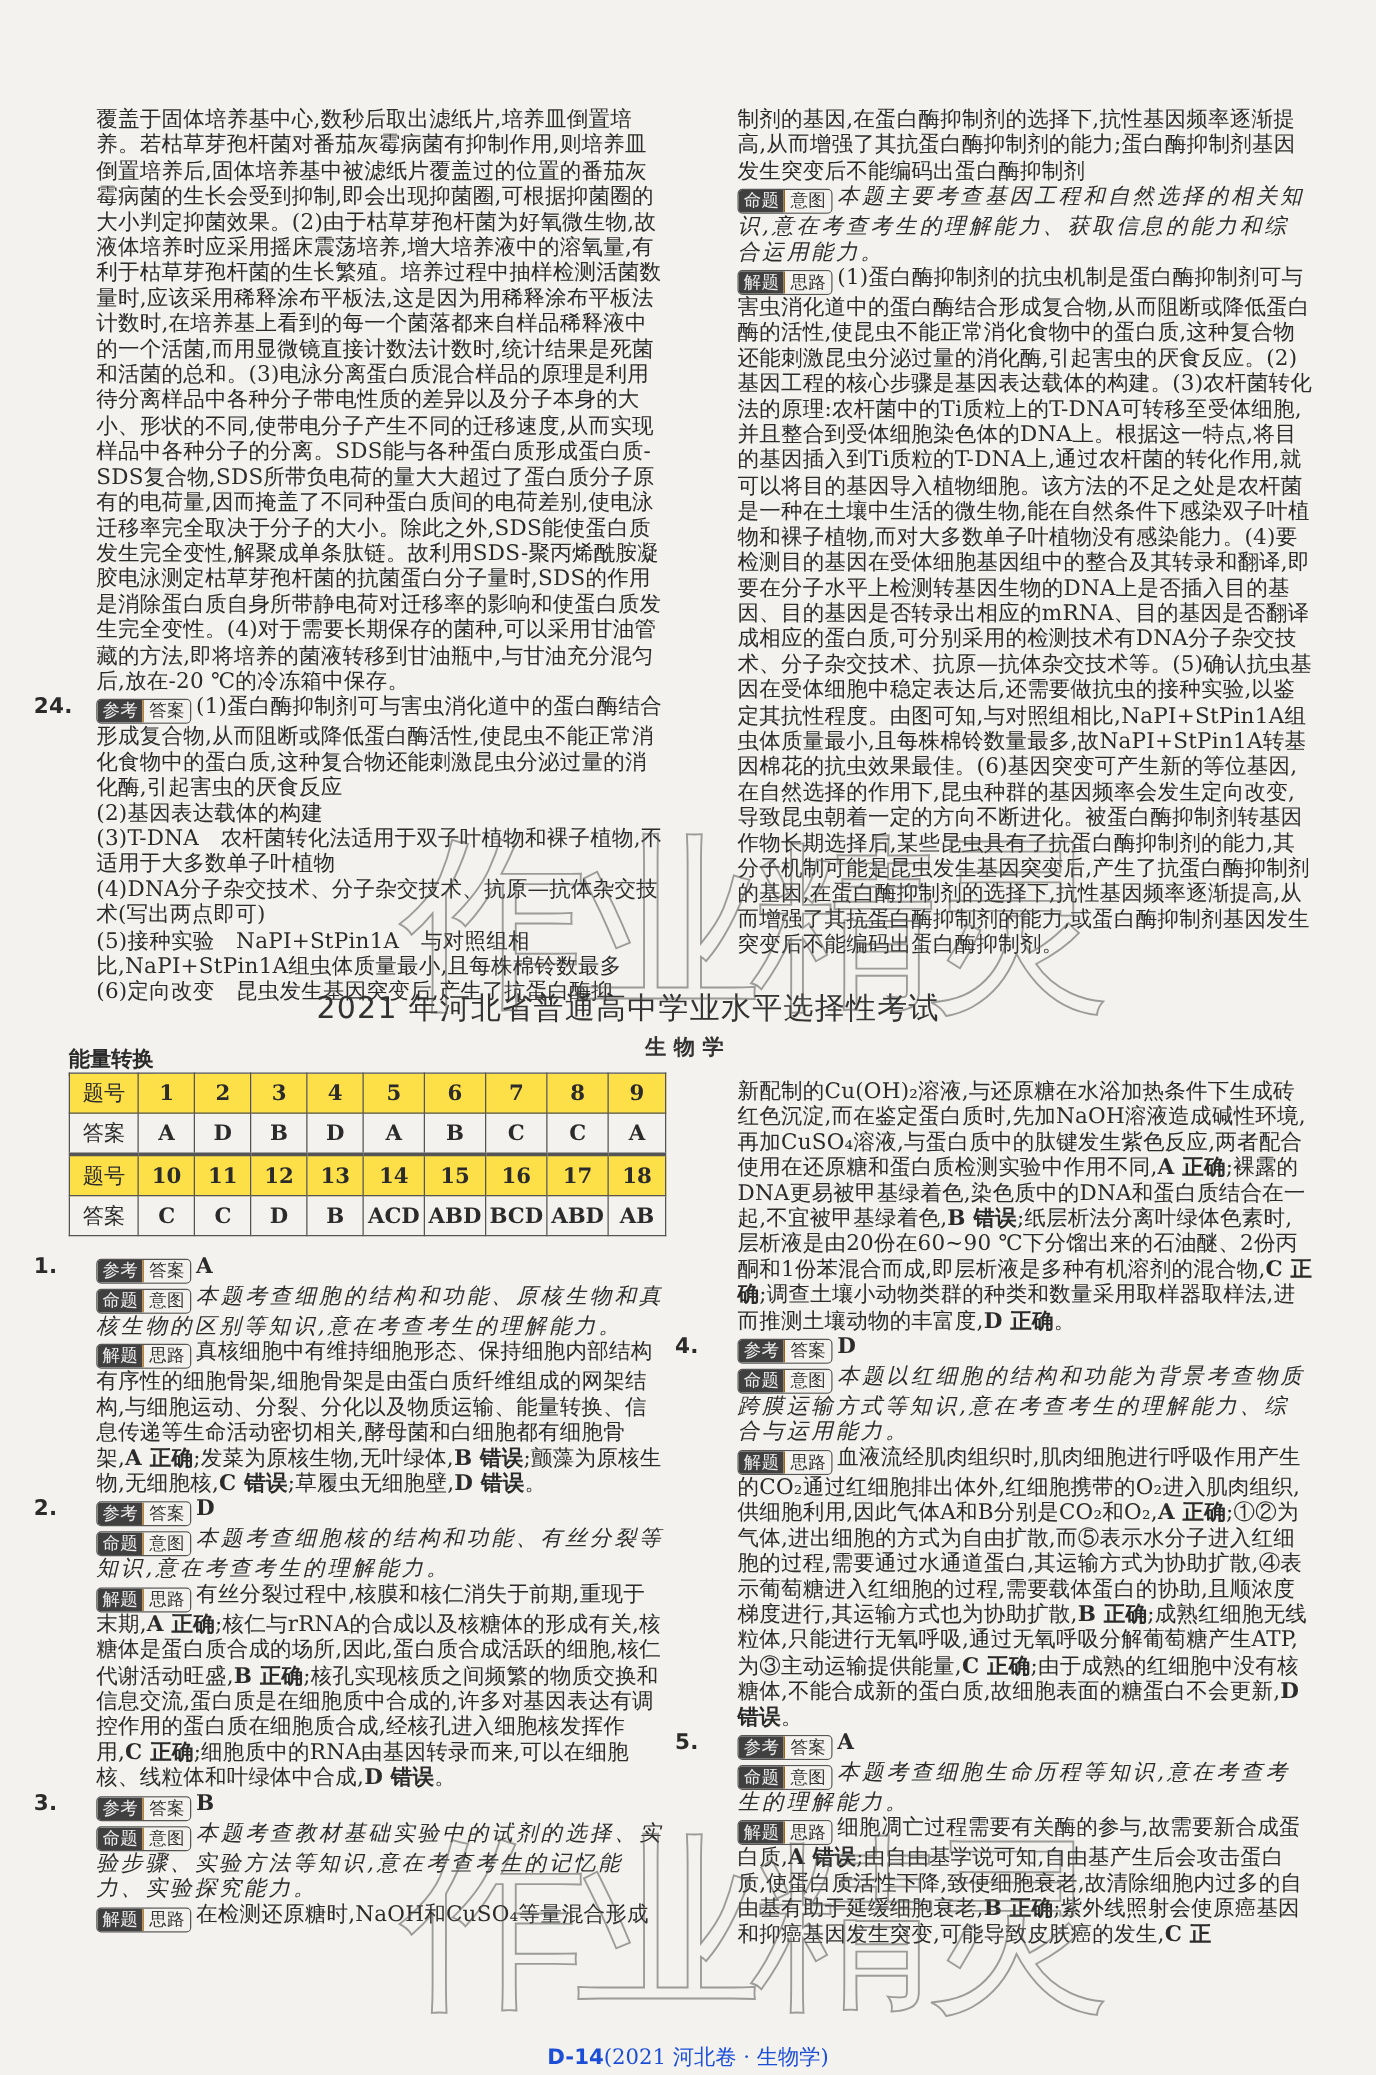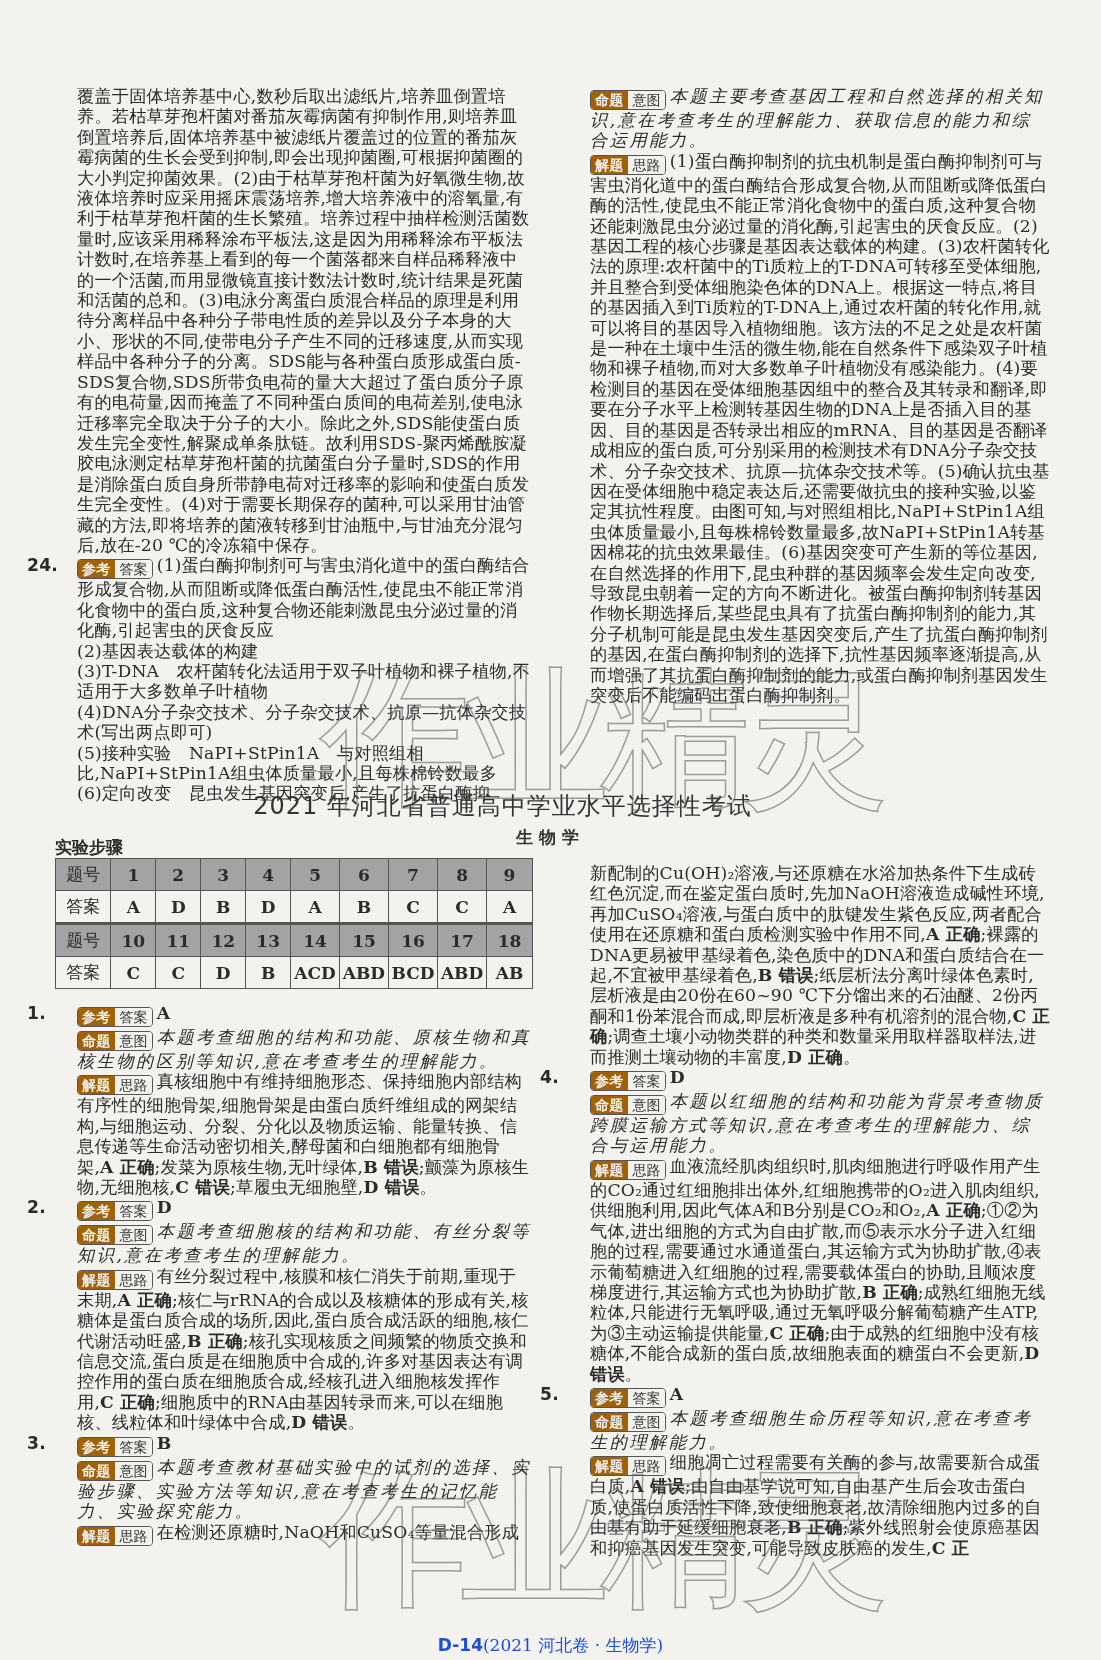--- a/index.html
+++ b/index.html
@@ -7,31 +7,31 @@
        font-family:"DejaVu Serif","Liberation Serif",serif;color:#2b2b2b;}
   .col{position:absolute;font-size:17.2px;line-height:20.4px;letter-spacing:0.2px;}
   .col p{margin:0;}
   .left-top{left:77px;top:86px;width:456px;}
   .right-top{left:590px;top:86px;width:460px;}
   .left-bot{left:52px;top:1003px;width:480px;}
   .right-bot{left:590px;top:863px;width:460px;}
   .qnum{position:absolute;left:-25px;font-family:"DejaVu Sans","Liberation Sans",sans-serif;font-weight:bold;}
   .q{position:relative;padding-left:25px;}
   .badge{display:inline-flex;border:1px solid #555;border-radius:4px;overflow:hidden;vertical-align:-3px;margin-right:4px;height:18px;font-size:14px;line-height:18px;font-family:"DejaVu Sans","Liberation Sans",sans-serif;}
-  .badge .b1{background:#a16207;color:#eee;padding:0 4px;font-weight:bold;}
+  .badge .b1{background:#404040;color:#eee;padding:0 4px;}
   .badge .b2{background:#f3f2ee;color:#333;padding:0 4px;border-left:1px solid #a16207;}
   .kai{font-family:"DejaVu Serif","Liberation Serif",serif;font-style:italic;letter-spacing:2.5px;}
   b{font-weight:bold;}
   .title{position:absolute;left:0;width:1005px;top:790px;text-align:center;font-size:24px;font-family:"DejaVu Sans","Liberation Sans",sans-serif;color:#333;letter-spacing:1px;}
   .subtitle{position:absolute;left:0;width:1101px;top:826px;text-align:center;font-size:17px;font-family:"DejaVu Sans","Liberation Sans",sans-serif;font-weight:bold;letter-spacing:6px;color:#333;}
   .quick-title{position:absolute;left:55px;top:836px;font-size:17px;font-weight:bold;font-family:"DejaVu Sans","Liberation Sans",sans-serif;border-bottom:2px solid #444;}
   table.ans{position:absolute;left:55px;top:858px;border-collapse:collapse;width:478px;font-size:17px;}
   table.ans td{border:1.5px solid #555;text-align:center;height:29px;width:47px;font-weight:bold;font-family:"DejaVu Serif","Liberation Serif",serif;}
   table.ans td.hd{font-weight:normal;font-family:"DejaVu Sans","Liberation Sans",sans-serif;width:62px;}
-  table.ans tr.num td{background:#a3a3a3;}
+  table.ans tr.num td{background:#fde047;}
   table.ans tr.sep td{border-top:3px solid #555;}
   .footer{position:absolute;left:0;width:1101px;top:1606px;text-align:center;font-size:17px;color:#1d4ed8;margin-top:28px;}
   .footer b{font-family:"DejaVu Sans","Liberation Sans",sans-serif;}
   .wm{position:absolute;font-size:150px;color:transparent;-webkit-text-stroke:1.5px #555;font-family:"DejaVu Sans","Liberation Sans",sans-serif;opacity:.55;pointer-events:none;letter-spacing:-10px;}
 </style>
 </head>
 <body>
 
 <div class="col left-top">
   <p>覆盖于固体培养基中心,数秒后取出滤纸片,培养皿倒置培养。若枯草芽孢杆菌对番茄灰霉病菌有抑制作用,则培养皿倒置培养后,固体培养基中被滤纸片覆盖过的位置的番茄灰霉病菌的生长会受到抑制,即会出现抑菌圈,可根据抑菌圈的大小判定抑菌效果。(2)由于枯草芽孢杆菌为好氧微生物,故液体培养时应采用摇床震荡培养,增大培养液中的溶氧量,有利于枯草芽孢杆菌的生长繁殖。培养过程中抽样检测活菌数量时,应该采用稀释涂布平板法,这是因为用稀释涂布平板法计数时,在培养基上看到的每一个菌落都来自样品稀释液中的一个活菌,而用显微镜直接计数法计数时,统计结果是死菌和活菌的总和。(3)电泳分离蛋白质混合样品的原理是利用待分离样品中各种分子带电性质的差异以及分子本身的大小、形状的不同,使带电分子产生不同的迁移速度,从而实现样品中各种分子的分离。SDS能与各种蛋白质形成蛋白质-SDS复合物,SDS所带负电荷的量大大超过了蛋白质分子原有的电荷量,因而掩盖了不同种蛋白质间的电荷差别,使电泳迁移率完全取决于分子的大小。除此之外,SDS能使蛋白质发生完全变性,解聚成单条肽链。故利用SDS-聚丙烯酰胺凝胶电泳测定枯草芽孢杆菌的抗菌蛋白分子量时,SDS的作用是消除蛋白质自身所带静电荷对迁移率的影响和使蛋白质发生完全变性。(4)对于需要长期保存的菌种,可以采用甘油管藏的方法,即将培养的菌液转移到甘油瓶中,与甘油充分混匀后,放在-20 ℃的冷冻箱中保存。</p>
@@ -43,34 +43,35 @@
       </span><span>(1)蛋白酶抑制剂可与害虫消化道中的蛋白酶结合形成复合物,从而阻断或降低蛋白酶活性,使昆虫不能正常消化食物中的蛋白质,这种复合物还能刺激昆虫分泌过量的消化酶,引起害虫的厌食反应</span>
     <p>(2)基因表达载体的构建</p>
     <p>(3)T-DNA　农杆菌转化法适用于双子叶植物和裸子植物,不适用于大多数单子叶植物</p>
     <p>(4)DNA分子杂交技术、分子杂交技术、抗原—抗体杂交技术(写出两点即可)</p>
     <p>(5)接种实验　NaPI+StPin1A　与对照组相比,NaPI+StPin1A组虫体质量最小,且每株棉铃数最多</p>
     <p>(6)定向改变　昆虫发生基因突变后,产生了抗蛋白酶抑</p>
   </div>
 </div>
 
 <div class="col right-top">
+  <p>制剂的基因,在蛋白酶抑制剂的选择下,抗性基因频率逐渐提高,从而增强了其抗蛋白酶抑制剂的能力;蛋白酶抑制剂基因发生突变后不能编码出蛋白酶抑制剂</p>
   <p><span class="badge">
         <span class="b1">命题</span>
         <span class="b2">意图</span>
       </span><span class="kai">本题主要考查基因工程和自然选择的相关知识,意在考查考生的理解能力、获取信息的能力和综合运用能力。</span></p>
   <p><span class="badge">
         <span class="b1">解题</span>
         <span class="b2">思路</span>
       </span><span>(1)蛋白酶抑制剂的抗虫机制是蛋白酶抑制剂可与害虫消化道中的蛋白酶结合形成复合物,从而阻断或降低蛋白酶的活性,使昆虫不能正常消化食物中的蛋白质,这种复合物还能刺激昆虫分泌过量的消化酶,引起害虫的厌食反应。(2)基因工程的核心步骤是基因表达载体的构建。(3)农杆菌转化法的原理:农杆菌中的Ti质粒上的T-DNA可转移至受体细胞,并且整合到受体细胞染色体的DNA上。根据这一特点,将目的基因插入到Ti质粒的T-DNA上,通过农杆菌的转化作用,就可以将目的基因导入植物细胞。该方法的不足之处是农杆菌是一种在土壤中生活的微生物,能在自然条件下感染双子叶植物和裸子植物,而对大多数单子叶植物没有感染能力。(4)要检测目的基因在受体细胞基因组中的整合及其转录和翻译,即要在分子水平上检测转基因生物的DNA上是否插入目的基因、目的基因是否转录出相应的mRNA、目的基因是否翻译成相应的蛋白质,可分别采用的检测技术有DNA分子杂交技术、分子杂交技术、抗原—抗体杂交技术等。(5)确认抗虫基因在受体细胞中稳定表达后,还需要做抗虫的接种实验,以鉴定其抗性程度。由图可知,与对照组相比,NaPI+StPin1A组虫体质量最小,且每株棉铃数量最多,故NaPI+StPin1A转基因棉花的抗虫效果最佳。(6)基因突变可产生新的等位基因,在自然选择的作用下,昆虫种群的基因频率会发生定向改变,导致昆虫朝着一定的方向不断进化。被蛋白酶抑制剂转基因作物长期选择后,某些昆虫具有了抗蛋白酶抑制剂的能力,其分子机制可能是昆虫发生基因突变后,产生了抗蛋白酶抑制剂的基因,在蛋白酶抑制剂的选择下,抗性基因频率逐渐提高,从而增强了其抗蛋白酶抑制剂的能力,或蛋白酶抑制剂基因发生突变后不能编码出蛋白酶抑制剂。</span></p>
 </div>
 
 <div class="title">2021 年河北省普通高中学业水平选择性考试</div>
 <div class="subtitle">生物学</div>
 
-<div class="quick-title">实验步骤</div>
+<div class="quick-title">能量转换</div>
 <table class="ans">
   <tbody>
       <tr class="num">
     <td class="hd">题号</td>
     <td>1</td>
         <td>2</td>
         <td>3</td>
         <td>4</td>
         <td>5</td>
         <td>6</td>

